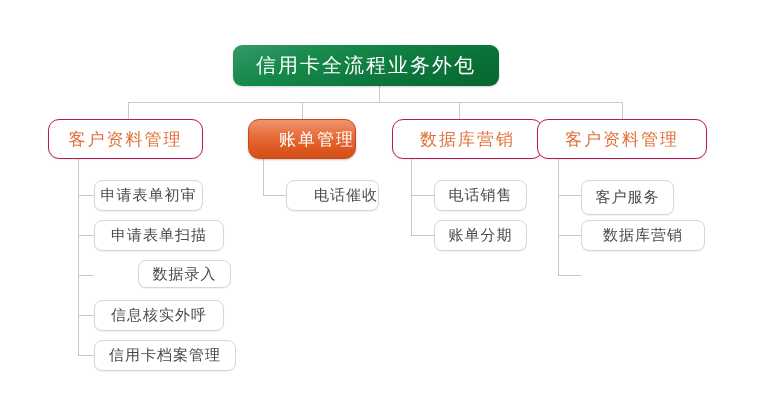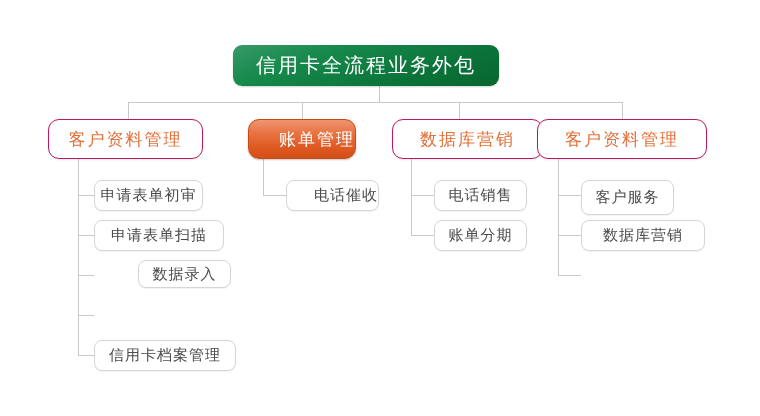--- a/index.html
+++ b/index.html
@@ -132,20 +132,23 @@
 
   <div class="node lvl3" style="left:94px; top:180px; width:109px; height:31px;">
     <span>申请表单初审</span>
   </div>
   <div class="node lvl3" style="left:94px; top:220px; width:130px; height:31px;">
     <span>申请表单扫描</span>
   </div>
   <div class="node lvl3" style="left:94px; top:260px; width:93px; height:28px;margin-left:44px;">
     <span>数据录入</span>
   </div>
+  <div class="node lvl3" style="left:94px; top:300px; width:130px; height:31px;">
+    <span>信息核实外呼</span>
+  </div>
   <div class="node lvl3" style="left:94px; top:340px; width:142px; height:31px;">
     <span>信用卡档案管理</span>
   </div>
 
   <div class="node lvl3" style="left:286px; top:180px; width:93px; height:31px;justify-content:flex-end;">
     <span>电话催收</span>
   </div>
 
   <div class="node lvl3" style="left:434px; top:180px; width:93px; height:31px;">
     <span>电话销售</span>

